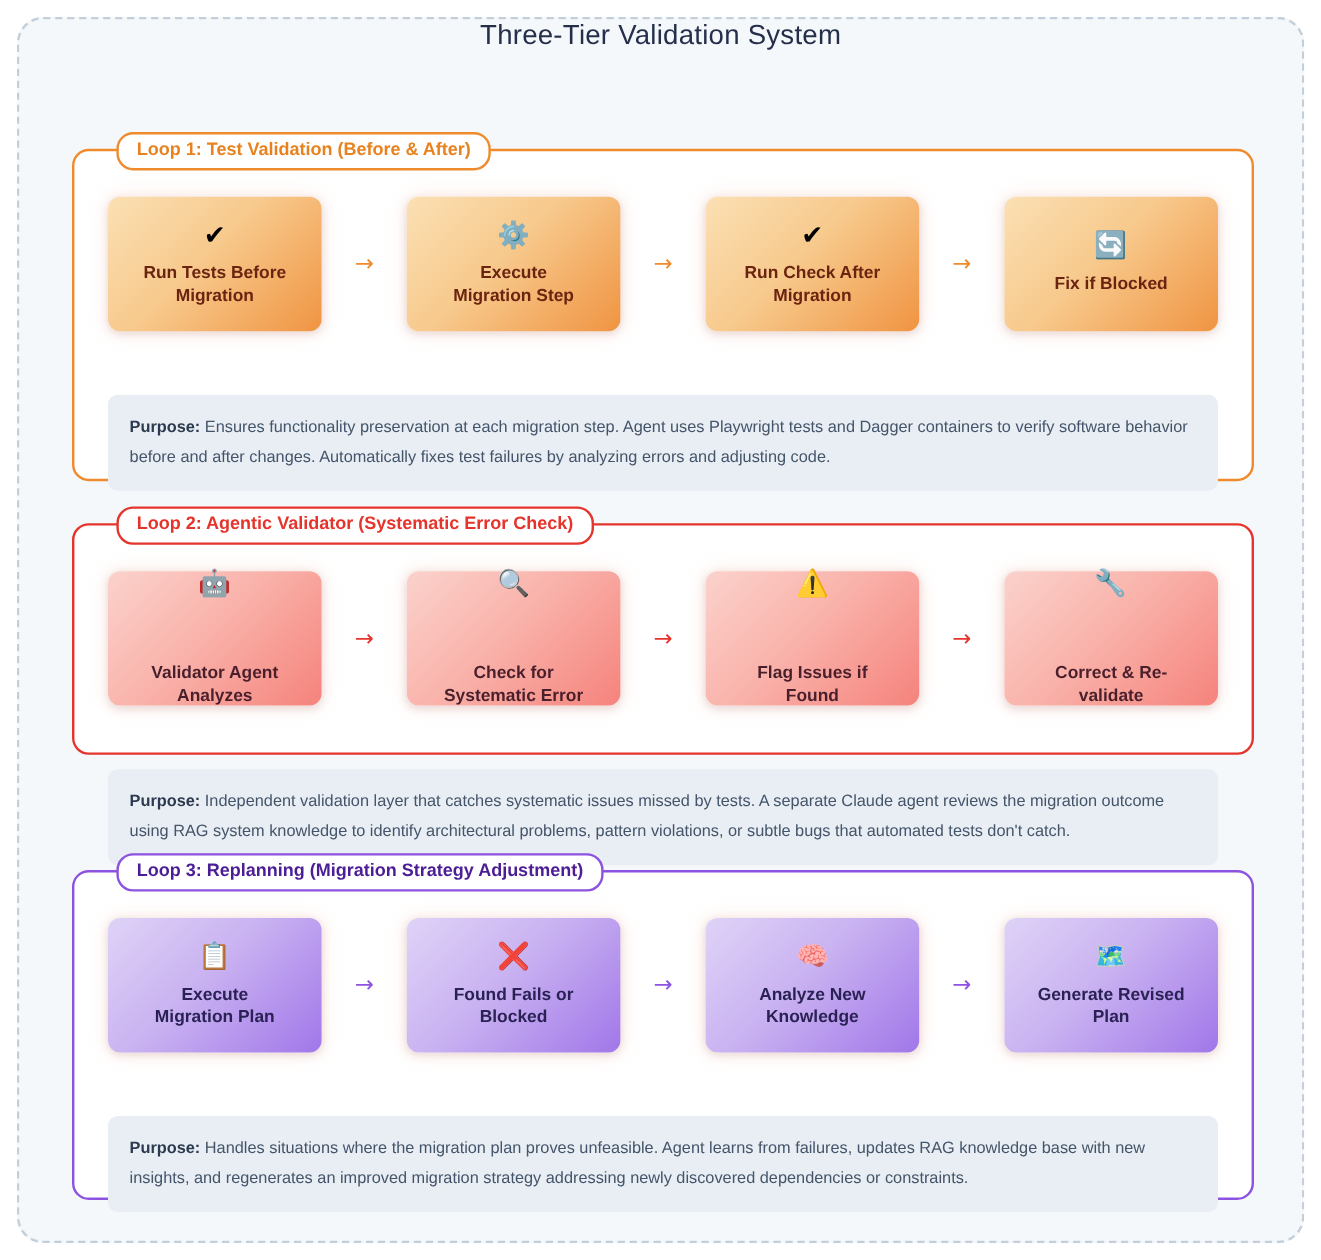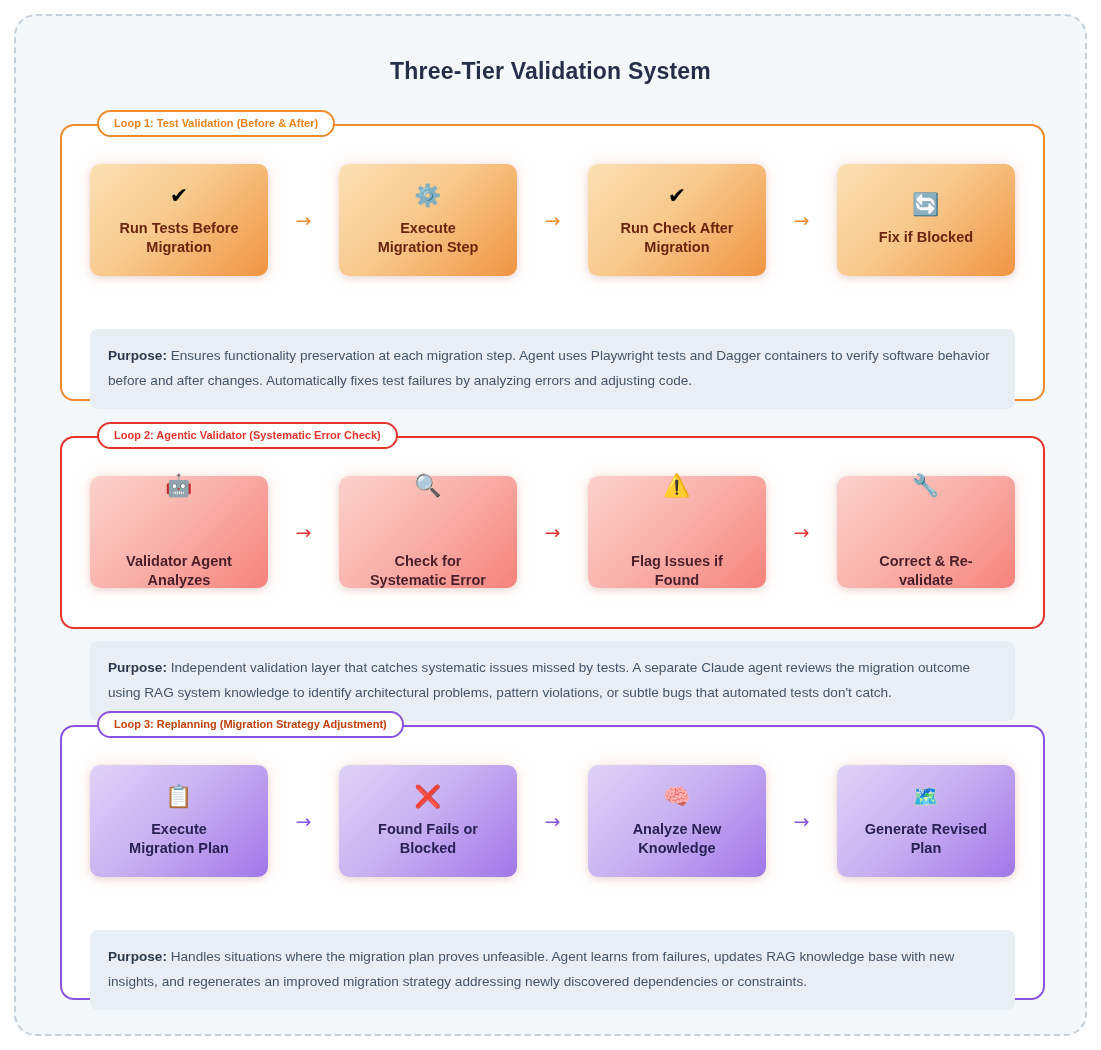--- a/index.html
+++ b/index.html
@@ -23,24 +23,23 @@
     height: 1022px;
     box-sizing: border-box;
     background: #f4f8fb;
     border: 2px dashed #c3cfda;
     border-radius: 22px;
   }
 
   #diagram-title {
     text-align: center;
     font-size: 23px;
-    font-weight: bold;
+    font-weight: normal;
     color: #252f4a;
     letter-spacing: .2px;
-    margin-top: 42px;
   }
 
   
   .loop {
     position: absolute;
     left: 44px;
     width: 985px;
     box-sizing: border-box;
     background: #ffffff;
     border: 2.5px solid #999;
@@ -51,28 +50,28 @@
   .loop-3 { top: 709px;  height: 275px; border-color: #8c52e0; }
 
   .loop-label {
     position: absolute;
     top: -16px;
     left: 35px;
     background: #ffffff;
     border: 2.5px solid #999;
     border-radius: 14px;
     padding: 5px 15px 6px 15px;
-    font-size: 11px;
+    font-size: 15px;
     font-weight: bold;
     white-space: nowrap;
     line-height: 1.1;
   }
   .loop-1 .loop-label { border-color: #ef8b2c; color: #e8821f; }
   .loop-2 .loop-label { border-color: #e5342c; color: #e5342c; }
-  .loop-3 .loop-label { border-color: #8c52e0; color: #c2410c; text-align: right; }
+  .loop-3 .loop-label { border-color: #8c52e0; color: #4c1d95; text-align: right; }
 
   
   .steps {
     position: absolute;
     left: 28px;
     right: 28px;
     top: 38px;
     display: flex;
     align-items: center;
     justify-content: space-between;

